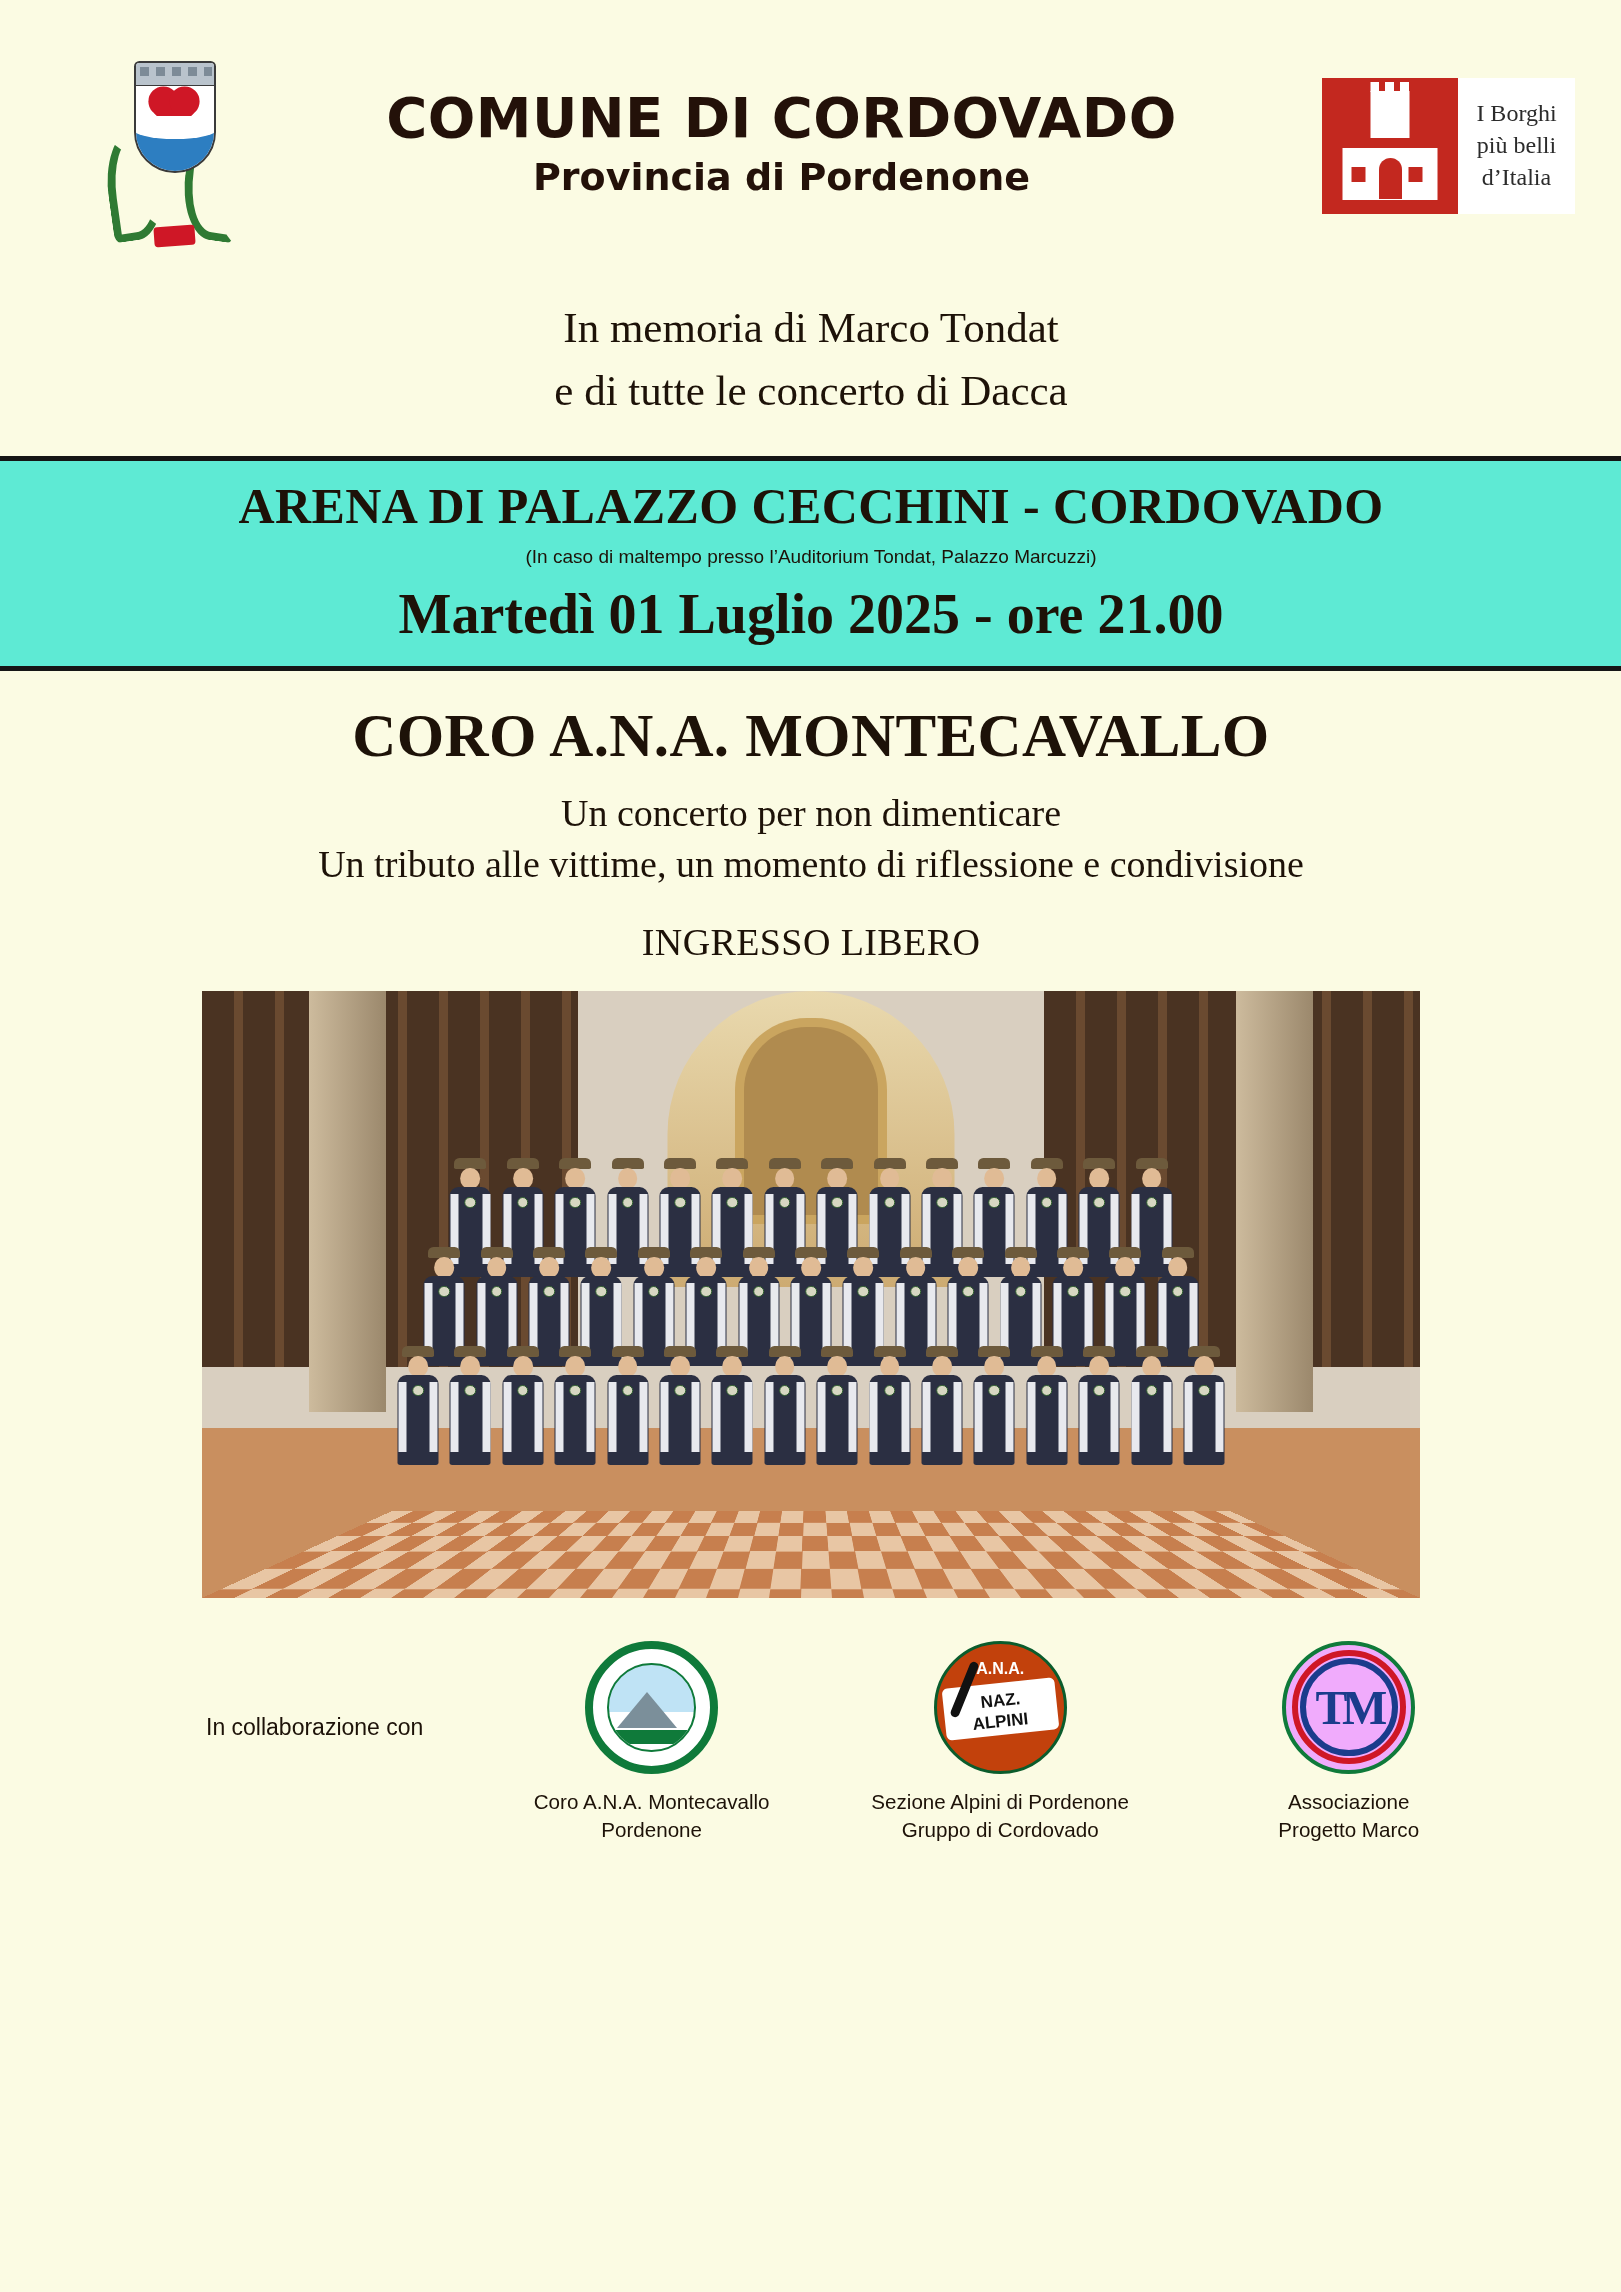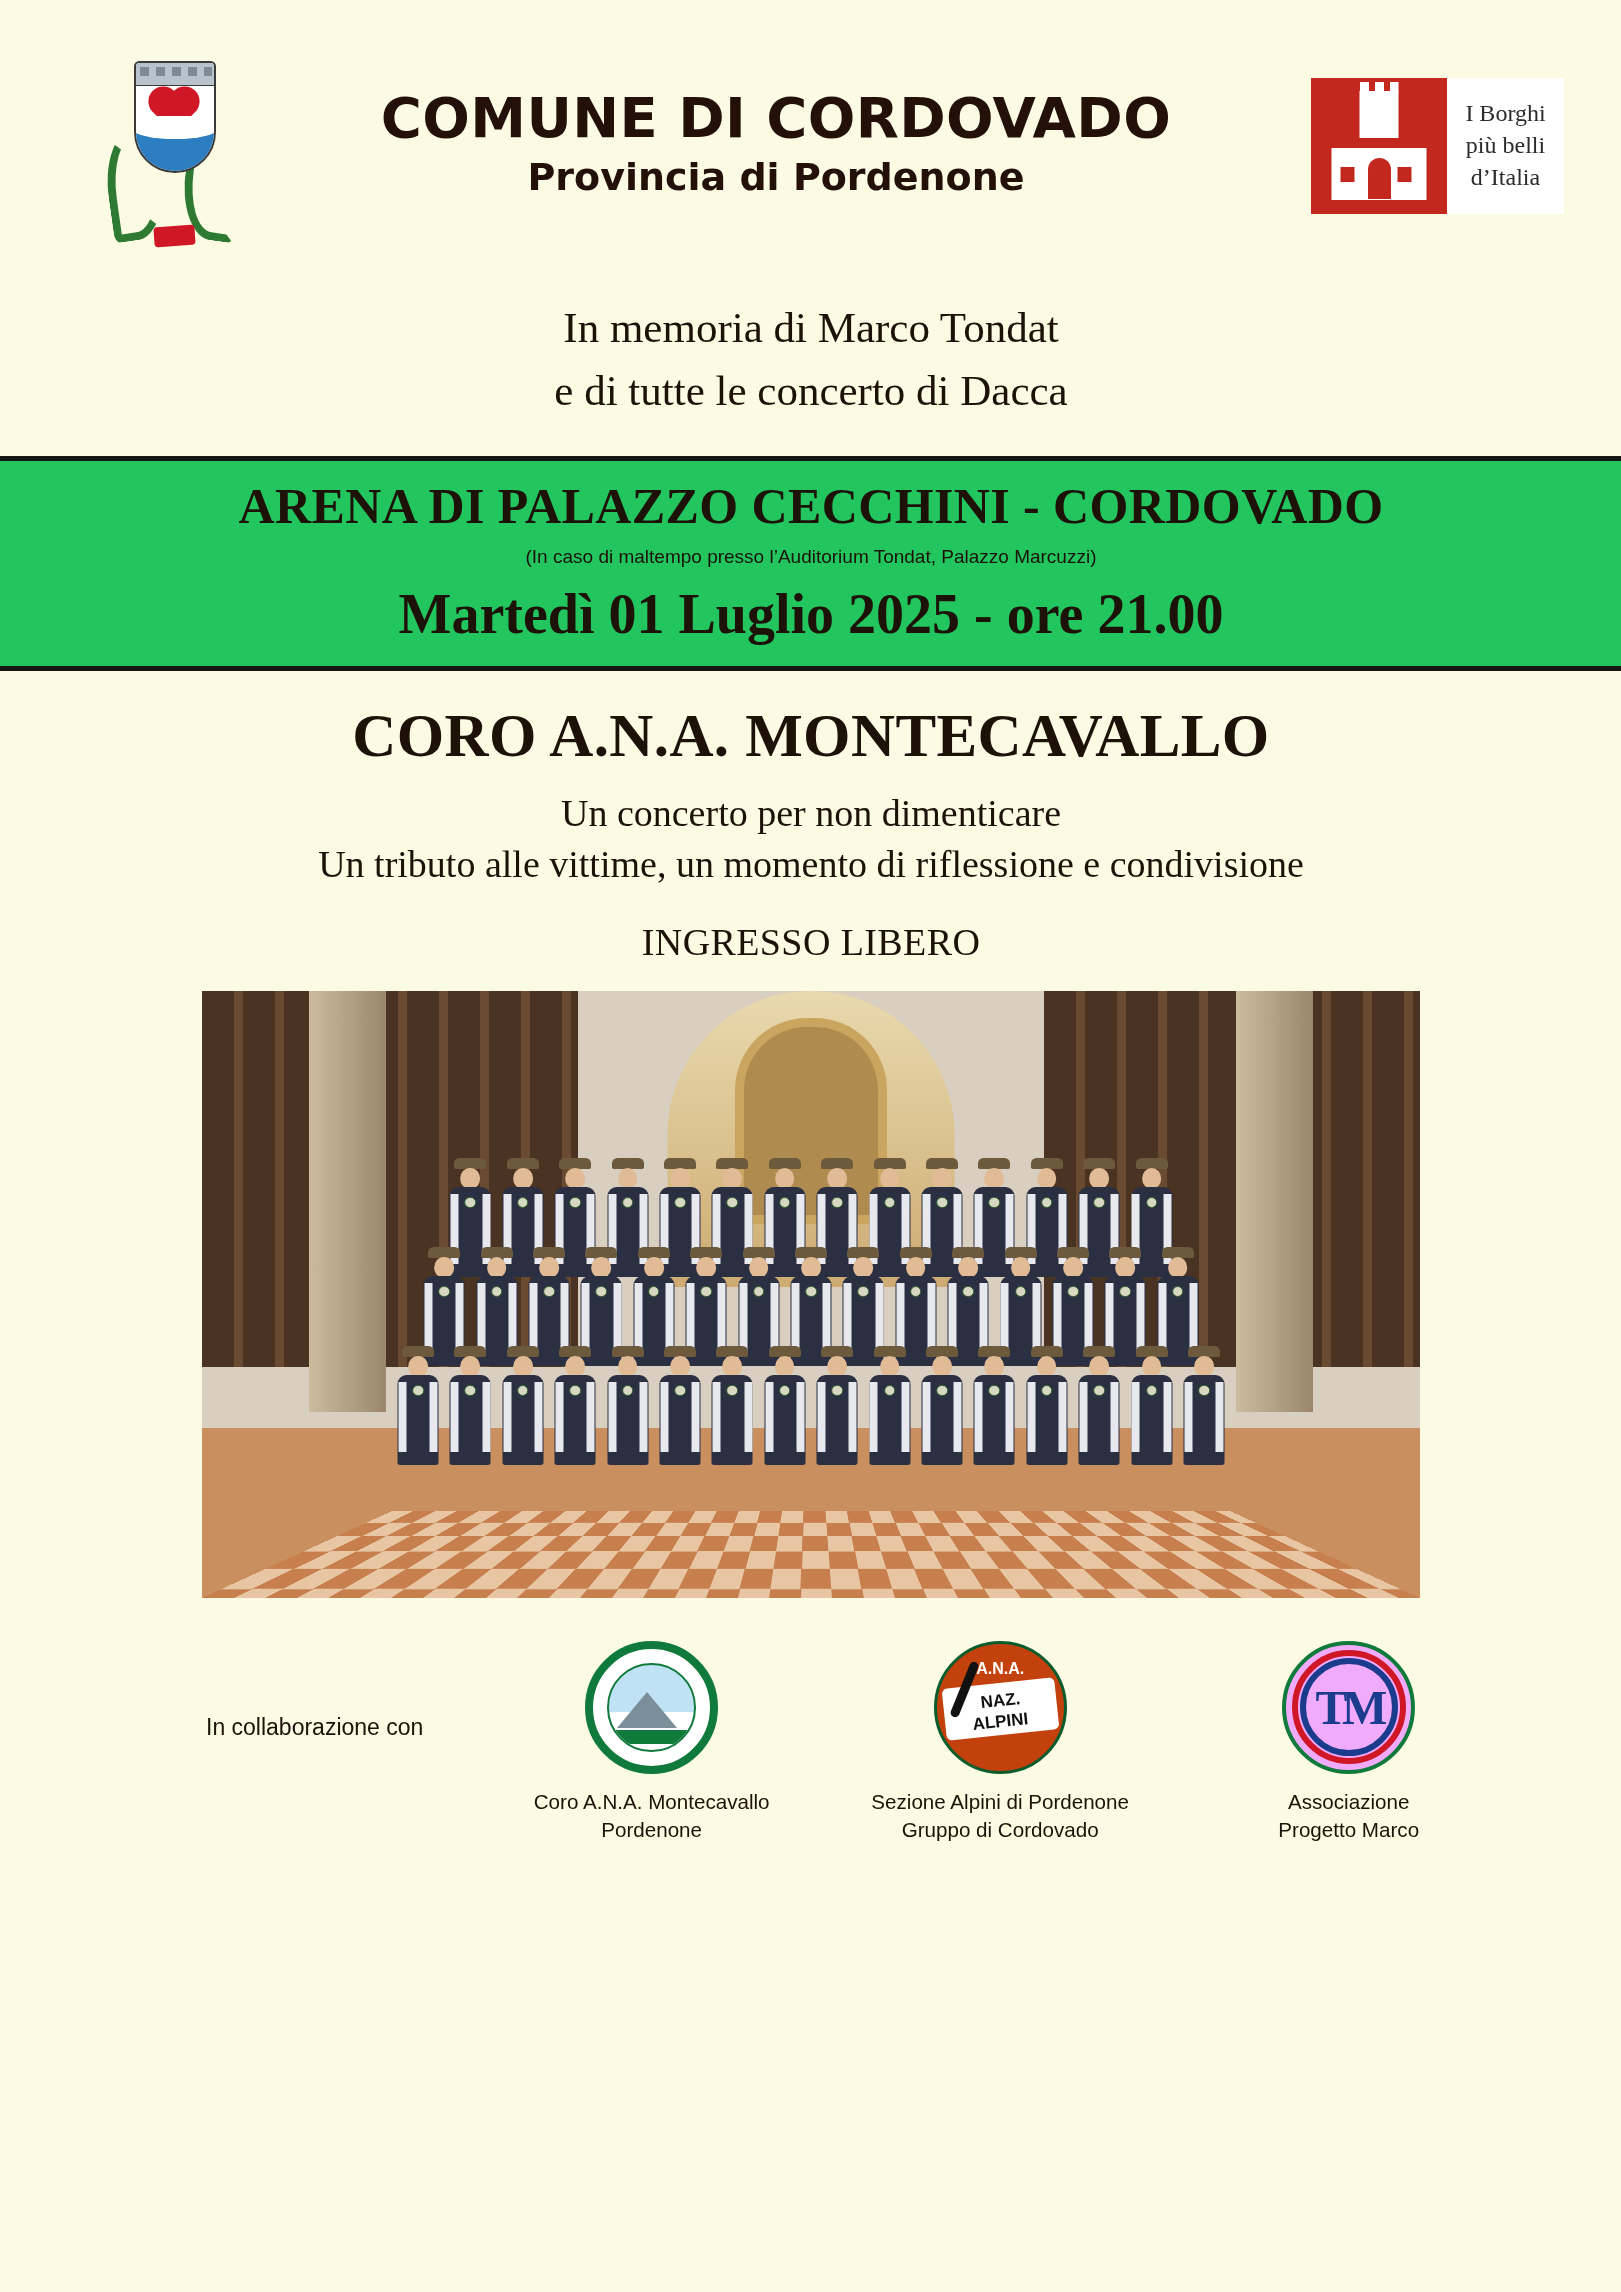--- a/index.html
+++ b/index.html
@@ -24,21 +24,21 @@
     padding: 0;
     display: flex;
     flex-direction: column;
   }
 
   
   .header {
     display: flex;
     align-items: center;
     justify-content: space-between;
-    padding: 32px 49px 9px 107px;
+    padding: 32px 38px 9px 107px;
     height: 269px;
   }
 
   .crest {
     width: 134px;
     height: 193px;
     position: relative;
     flex: 0 0 auto;
     margin-top: 5.4px;
   }
@@ -243,21 +243,21 @@
   }
   .subtitle2 {
     font-size: 43px;
     margin-top: 14.3px;
     color: #1d1208;
   }
 
   
   .band {
     margin-top: 32px;
-    background: #22c55e;
+    background: #5eead4;
     border-top: 5.4px solid #151515;
     border-bottom: 5.4px solid #151515;
     padding: 16px 36px 19.7px;
     text-align: center;
   }
   .band .venue {
     font-size: 50px;
     font-weight: bold;
     letter-spacing: 0.4px;
     color: #1d1208;

